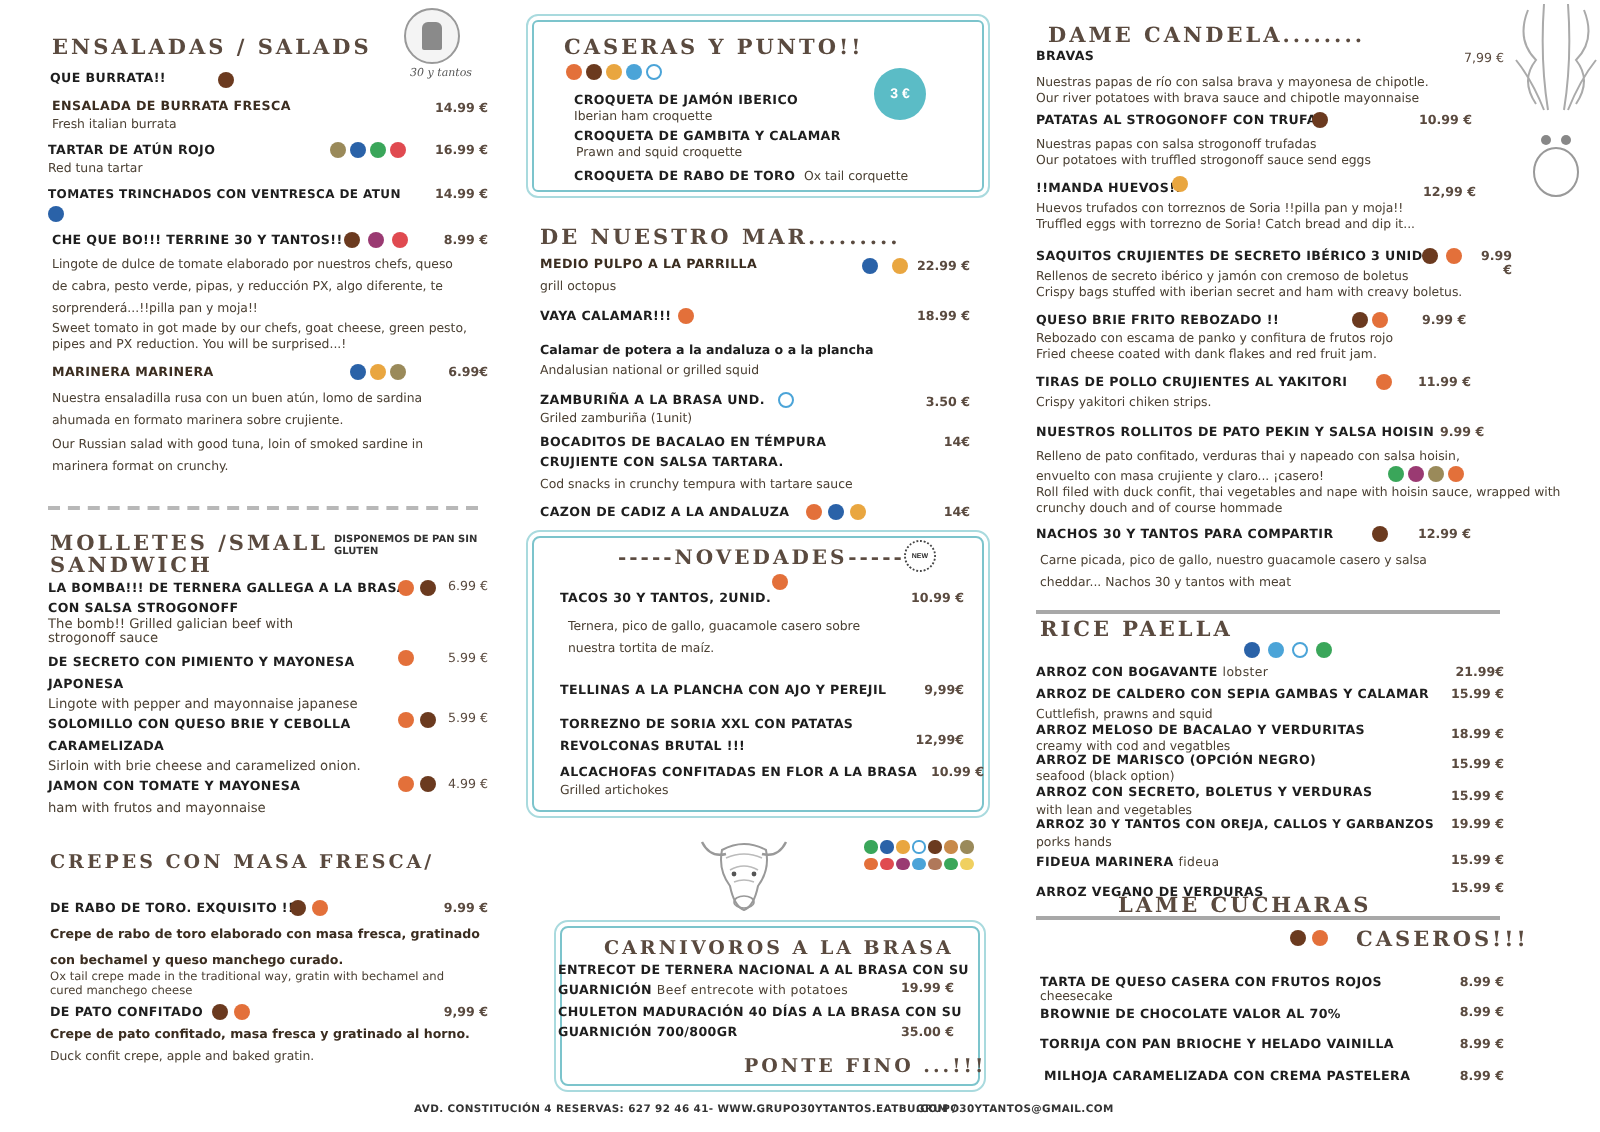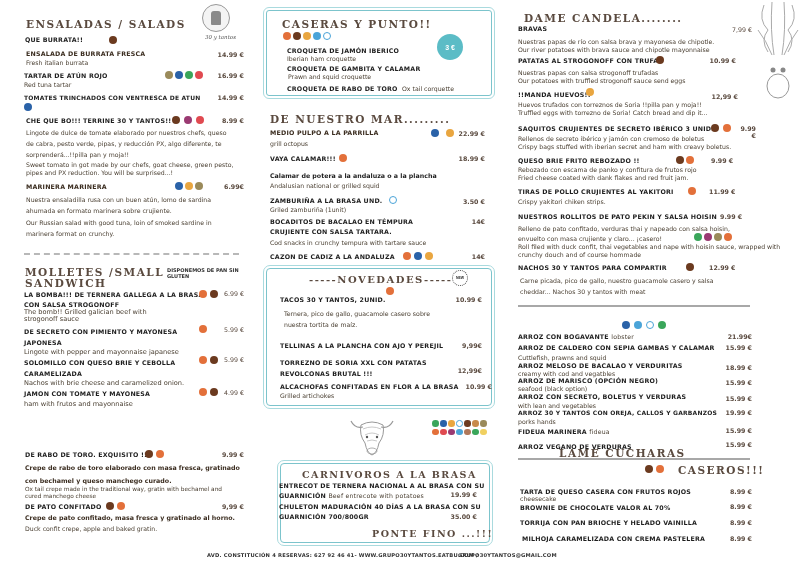--- a/index.html
+++ b/index.html
@@ -127,31 +127,32 @@
 
   <div class="abs item-name" style="left:2px; top:357px; line-height:11px;">
     <div>SOLOMILLO CON QUESO BRIE Y CEBOLLA</div>
     <div>CARAMELIZADA</div>
   </div>
   <div class="icons" style="left:177px; top:356px; gap:3px;">
     <span class="ic" style="background:#e3703a"></span>
     <span class="ic" style="background:#6b3a1f"></span>
   </div>
   <div class="price" style="right:0; top:356px; font-weight:normal;">5.99 €</div>
-  <div class="abs desc" style="left:2px; top:379px; font-size:6.6px;">Nachos with brie cheese and caramelized onion.</div>
+  <div class="abs desc" style="left:2px; top:379px; font-size:6.6px;">Sirloin with brie cheese and caramelized onion.</div>
 
   <div class="abs item-name" style="left:2px; top:390px;">JAMON CON TOMATE Y MAYONESA</div>
   <div class="icons" style="left:177px; top:388px; gap:3px;">
     <span class="ic" style="background:#e3703a"></span>
     <span class="ic" style="background:#6b3a1f"></span>
   </div>
   <div class="price" style="right:0; top:389px; font-weight:normal;">4.99 €</div>
   <div class="abs desc" style="left:2px; top:400px; font-size:6.6px;">ham with frutos and mayonnaise</div>
 
   <div class="abs sec-title" style="left:3px; top:427px; font-size:9.5px; line-height:10px;">
+    <div>CREPES CON MASA FRESCA/</div>
   </div>
 
   <div class="abs item-name" style="left:3px; top:451px;">DE RABO DE TORO. EXQUISITO !!</div>
   <div class="icons" style="left:123px; top:450px; gap:3px;">
     <span class="ic" style="background:#6b3a1f"></span>
     <span class="ic" style="background:#e3703a"></span>
   </div>
   <div class="price" style="right:0; top:451px;">9.99 €</div>
   <div class="abs desc-dark" style="left:3px; top:461px; width:215px; line-height:13px;">Crepe de rabo de toro elaborado con masa fresca, gratinado con bechamel y queso manchego curado.</div>
   <div class="abs desc" style="left:3px; top:486px; width:210px; line-height:7px; font-size:5.8px;">Ox tail crepe made in the traditional way, gratin with bechamel and cured manchego cheese</div>
@@ -376,20 +377,21 @@
   <div class="abs item-name" style="left:2px; top:264px;">NACHOS 30 Y TANTOS PARA COMPARTIR</div>
   <div class="icons" style="left:170px; top:263px;">
       <span class="ic" style="background:#6b3a1f"></span>
     </div>
   <div class="price" style="left:193px; top:264px;">12.99 €</div>
   <div class="abs desc" style="left:4px; top:275px; width:220px; line-height:11px;">Carne picada, pico de gallo, nuestro guacamole casero y salsa cheddar... Nachos 30 y tantos with meat</div>
 
   <div class="divider-solid" style="left:2px; top:305px; width:232px;"></div>
 
   <div class="abs sec-title" style="left:4px; top:310px;">
+    <div>RICE PAELLA</div>
   </div>
   <div class="icons" style="left:106px; top:321px; gap:4px;">
     <span class="ic" style="background:#2a62a8"></span>
     <span class="ic" style="background:#4ba4d8"></span>
     <span class="ic" style="background:#fff; border:1.5px solid #4ba4d8"></span>
     <span class="ic" style="background:#3aa65a"></span>
   </div>
 
   <div class="abs item-name" style="left:2px; top:333px;"><span>ARROZ CON BOGAVANTE</span> <span class="desc" style="text-transform:none; font-weight:normal;">lobster</span></div>
   <div class="price" style="right:4px; top:333px;">21.99€</div>

